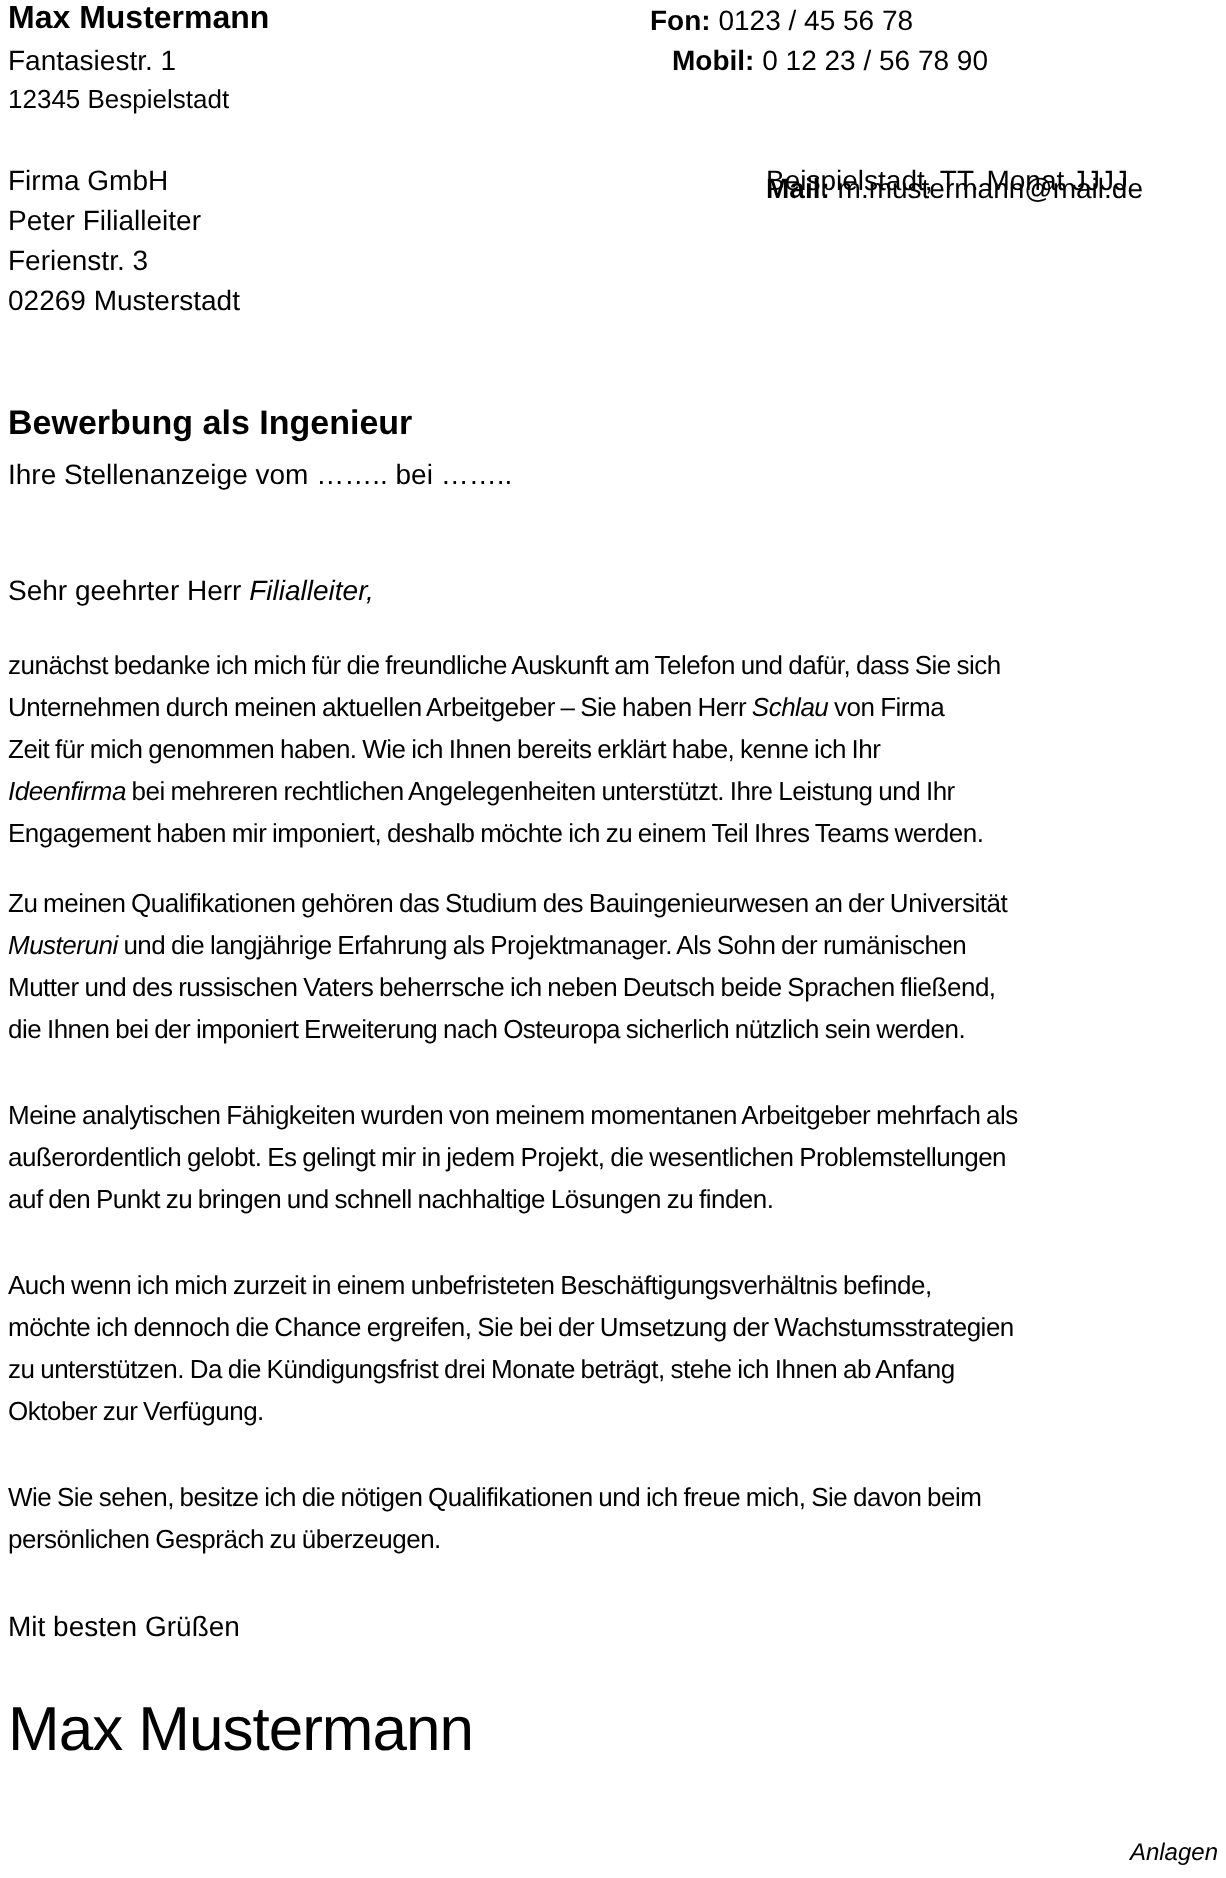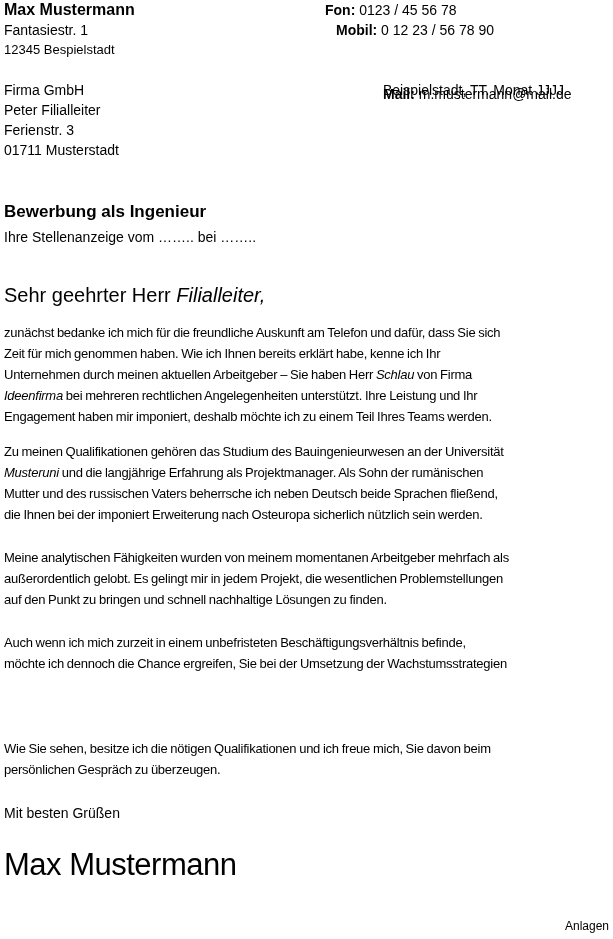--- a/index.html
+++ b/index.html
@@ -18,21 +18,21 @@
   .recipient { left: 4px; font-size: 14px; line-height: 20px; }
   .subject { left: 4px; top: 202px; font-size: 17px; font-weight: bold; line-height: 20px; text-align: right; }
   .subsub { left: 4px; top: 228px; font-size: 14px; line-height: 18px; }
   .para {
     position: absolute; left: 4px; width: 606px;
     font-size: 13px; line-height: 21px; white-space: normal;
     letter-spacing: -0.25px; word-spacing: -0.5px;
   }
   .para .ln { display: block; white-space: nowrap; }
   .signature { left: 4px; top: 846px; font-size: 31px; line-height: 38px; letter-spacing: -0.5px; }
-  .anlagen { right: 4px; top: 919px; font-size: 12px; line-height: 15px; }
+  .anlagen { right: 4px; top: 919px; font-size: 12px; line-height: 15px; font-style: italic; }
 </style>
 </head>
 <body>
 
 <div class="abs sender-name">Max Mustermann</div>
 <div class="abs sender-line" style="top:21px">Fantasiestr. 1</div>
 <div class="abs sender-line" style="top:41px; font-size:13px;">12345 Bespielstadt</div>
 
 <div class="abs contact" style="left:325px; top:1px;">
   <span class="bold">Fon:</span>
@@ -45,53 +45,55 @@
 <div class="abs contact" style="left:383px; top:41px;margin-top:44px;">
   <span class="bold">Mail:</span>
   <span>m.mustermann@mail.de</span>
 </div>
 
 <div class="abs contact" style="left:383px; top:81px;">Beispielstadt, TT. Monat JJJJ</div>
 
 <div class="abs recipient" style="top:80px">Firma GmbH</div>
 <div class="abs recipient" style="top:100px">Peter Filialleiter</div>
 <div class="abs recipient" style="top:120px">Ferienstr. 3</div>
-<div class="abs recipient" style="top:140px">01711 Musterstadt</div>
+<div class="abs recipient" style="top:140px">02269 Musterstadt</div>
 
 <div class="abs subject">Bewerbung als Ingenieur</div>
 <div class="abs subsub">Ihre Stellenanzeige vom …….. bei ……..</div>
 
-<div class="abs" style="left:4px; top:286px; font-size:20px; line-height:18px;text-align:right;">
+<div class="abs" style="left:4px; top:286px; font-size:14px; line-height:18px;text-align:right;">
   <span>Sehr geehrter Herr </span><span class="ital">Filialleiter,</span>
 </div>
 
 <div class="para" style="top:322px">
   <span class="ln">zunächst bedanke ich mich für die freundliche Auskunft am Telefon und dafür, dass Sie sich</span>
+  <span class="ln"><span>Unternehmen durch meinen aktuellen Arbeitgeber – Sie haben Herr </span><span class="ital">Schlau</span><span> von Firma</span></span>
   <span class="ln">Zeit für mich genommen haben. Wie ich Ihnen bereits erklärt habe, kenne ich Ihr</span>
-  <span class="ln"><span>Unternehmen durch meinen aktuellen Arbeitgeber – Sie haben Herr </span><span class="ital">Schlau</span><span> von Firma</span></span>
   <span class="ln"><span class="ital">Ideenfirma</span><span> bei mehreren rechtlichen Angelegenheiten unterstützt. Ihre Leistung und Ihr</span></span>
   <span class="ln">Engagement haben mir imponiert, deshalb möchte ich zu einem Teil Ihres Teams werden.</span>
 </div>
 
 <div class="para" style="top:441px">
   <span class="ln">Zu meinen Qualifikationen gehören das Studium des Bauingenieurwesen an der Universität</span>
   <span class="ln"><span class="ital">Musteruni</span><span> und die langjährige Erfahrung als Projektmanager. Als Sohn der rumänischen</span></span>
   <span class="ln">Mutter und des russischen Vaters beherrsche ich neben Deutsch beide Sprachen fließend,</span>
   <span class="ln">die Ihnen bei der imponiert Erweiterung nach Osteuropa sicherlich nützlich sein werden.</span>
 </div>
 
 <div class="para" style="top:547px">
   <span class="ln">Meine analytischen Fähigkeiten wurden von meinem momentanen Arbeitgeber mehrfach als</span>
   <span class="ln">außerordentlich gelobt. Es gelingt mir in jedem Projekt, die wesentlichen Problemstellungen</span>
   <span class="ln">auf den Punkt zu bringen und schnell nachhaltige Lösungen zu finden.</span>
 </div>
 
 <div class="para" style="top:632px">
   <span class="ln">Auch wenn ich mich zurzeit in einem unbefristeten Beschäftigungsverhältnis befinde,</span>
   <span class="ln">möchte ich dennoch die Chance ergreifen, Sie bei der Umsetzung der Wachstumsstrategien</span>
+  <span class="ln">zu unterstützen. Da die Kündigungsfrist drei Monate beträgt, stehe ich Ihnen ab Anfang</span>
+  <span class="ln">Oktober zur Verfügung.</span>
 </div>
 
 <div class="para" style="top:738px">
   <span class="ln">Wie Sie sehen, besitze ich die nötigen Qualifikationen und ich freue mich, Sie davon beim</span>
   <span class="ln">persönlichen Gespräch zu überzeugen.</span>
 </div>
 
 <div class="abs" style="left:4px; top:804px; font-size:14px; line-height:18px;">Mit besten Grüßen</div>
 
 <div class="abs signature">Max Mustermann</div>

